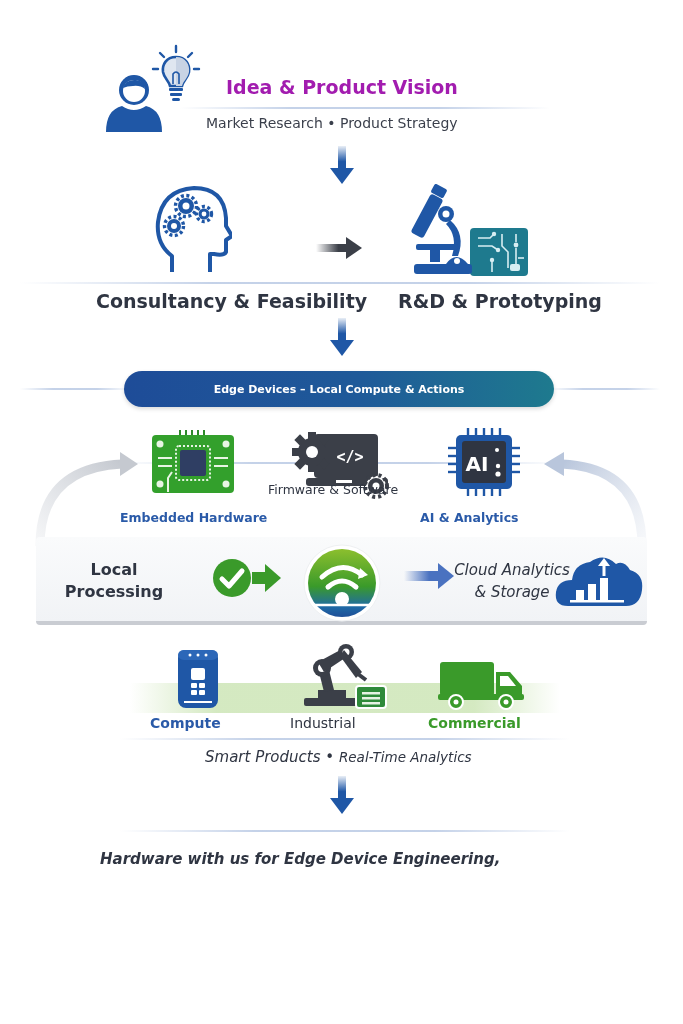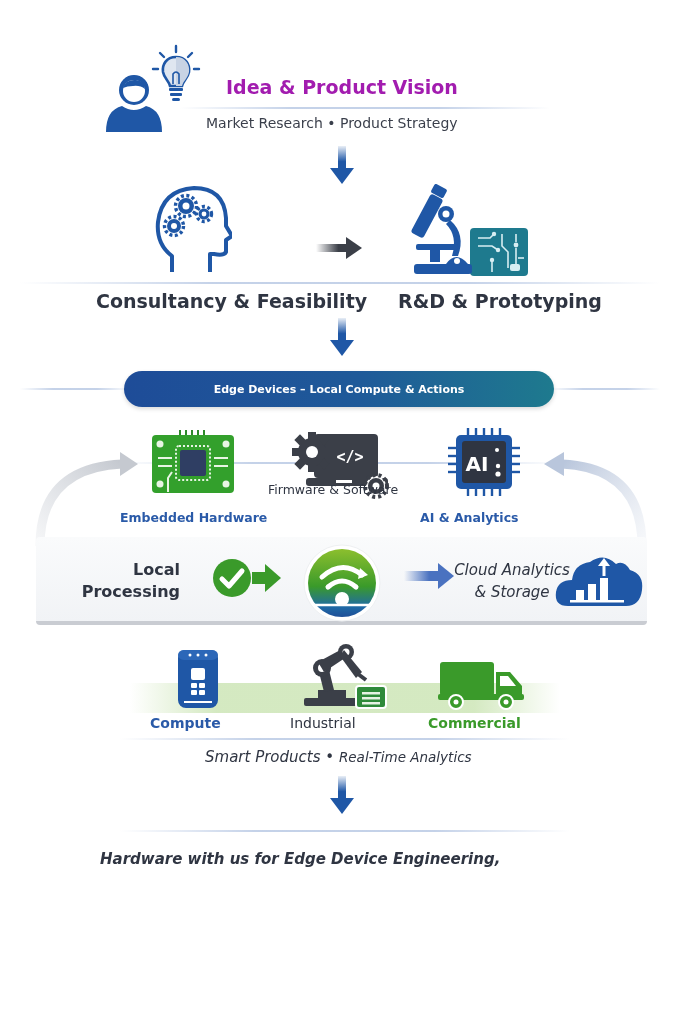--- a/index.html
+++ b/index.html
@@ -246,21 +246,21 @@
       <circle cx="54" cy="40" r="2.2"></circle>
       <circle cx="54" cy="48" r="2.6"></circle>
     </g>
 </svg>
 
 <div class="abs t-small center" style="left:120px;top:510px;width:148px;font-weight:bold;color:#2a5aa8">Embedded Hardware</div>
 <div class="abs t-small center" style="left:268px;top:482px;width:150px;color:#2f3542">Firmware &amp; Software</div>
 <div class="abs t-small center" style="left:420px;top:510px;width:130px;font-weight:bold;color:#2a5aa8">AI &amp; Analytics</div>
 
 <div class="band"></div>
-<div class="abs" style="left:48px;top:559px;font-size:16px;font-weight:bold;color:#2f3542;line-height:22px;text-align:right;width:132px">
+<div class="abs" style="left:48px;top:559px;font-size:16px;font-weight:bold;color:#2f3542;line-height:22px;text-align:center;width:132px">
   <div>Local Processing</div>
 </div>
 <svg class="abs" style="left:212px;top:558px" width="40" height="40" viewBox="0 0 40 40">
   <circle cx="20" cy="20" r="19" fill="#3a9a2a"></circle>
   <path d="M10 21 L17 28 L30 13" fill="none" stroke="#ffffff" stroke-width="5" stroke-linecap="round" stroke-linejoin="round"></path>
 </svg>
 <svg class="abs" style="left:252px;top:563px" width="30" height="30" viewBox="0 0 30 30">
   <rect x="0" y="9" width="14" height="12" fill="#3a9a2a"></rect>
   <polygon points="13,1 29,15 13,29" fill="#3a9a2a"></polygon>
 </svg>

